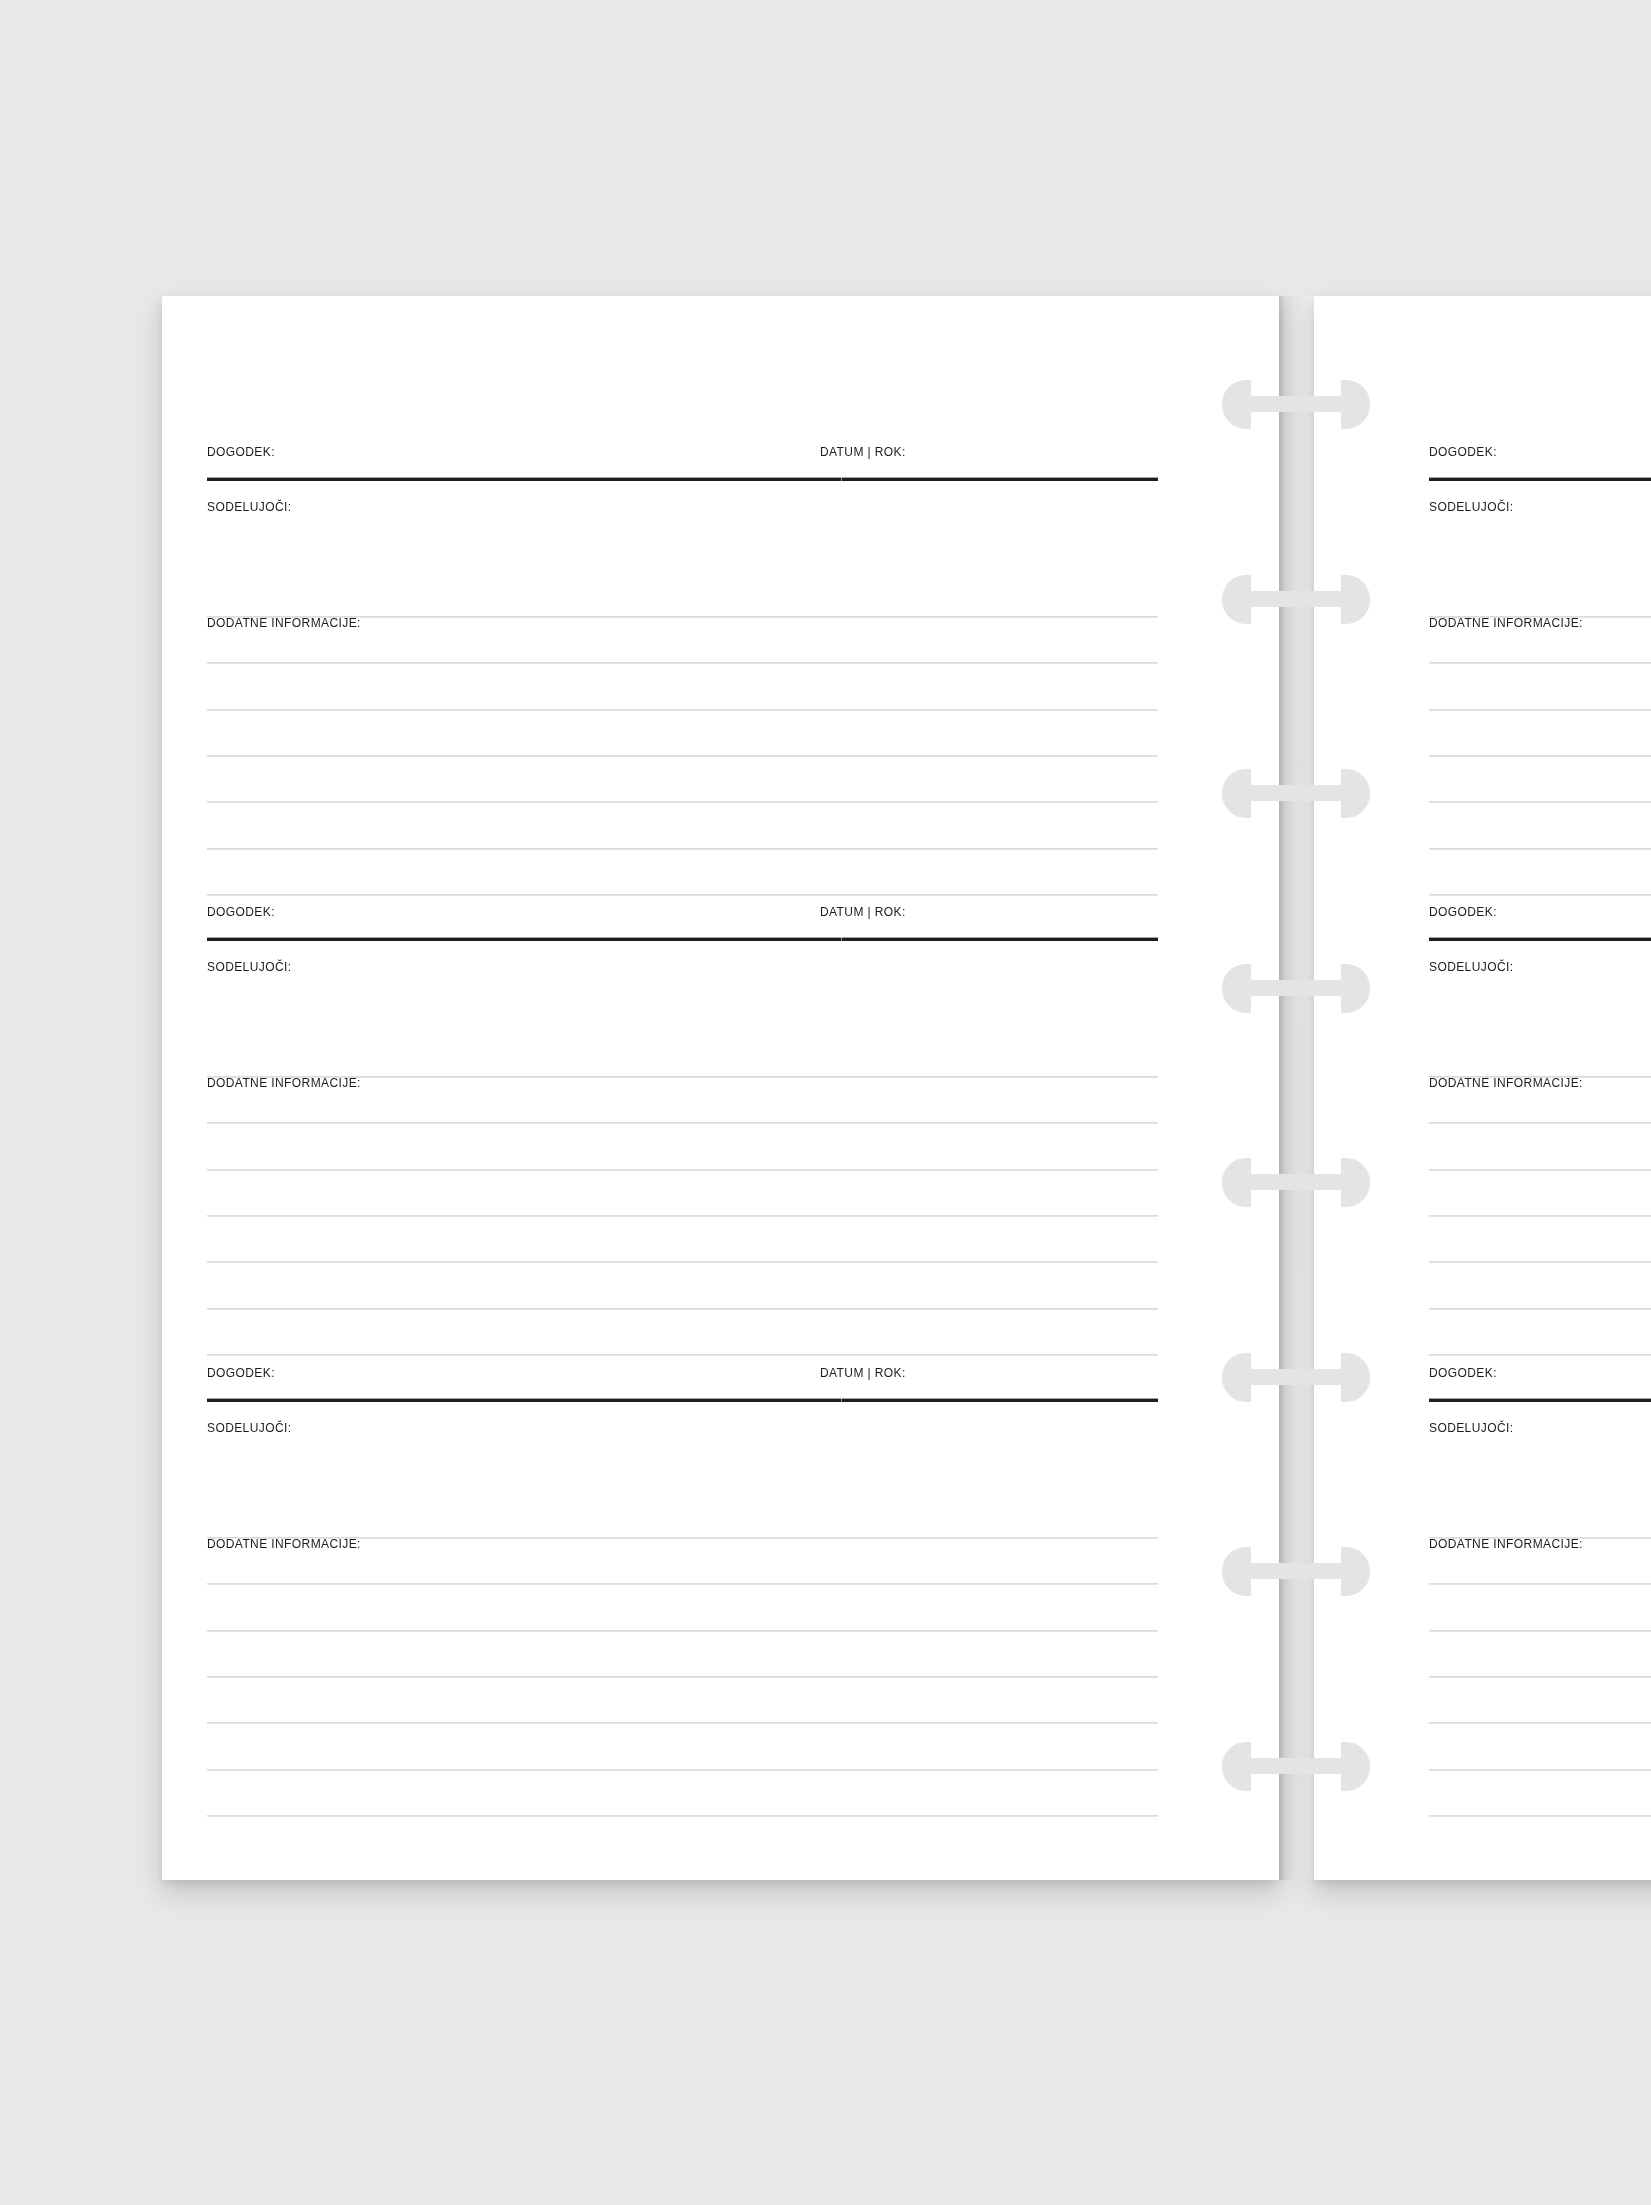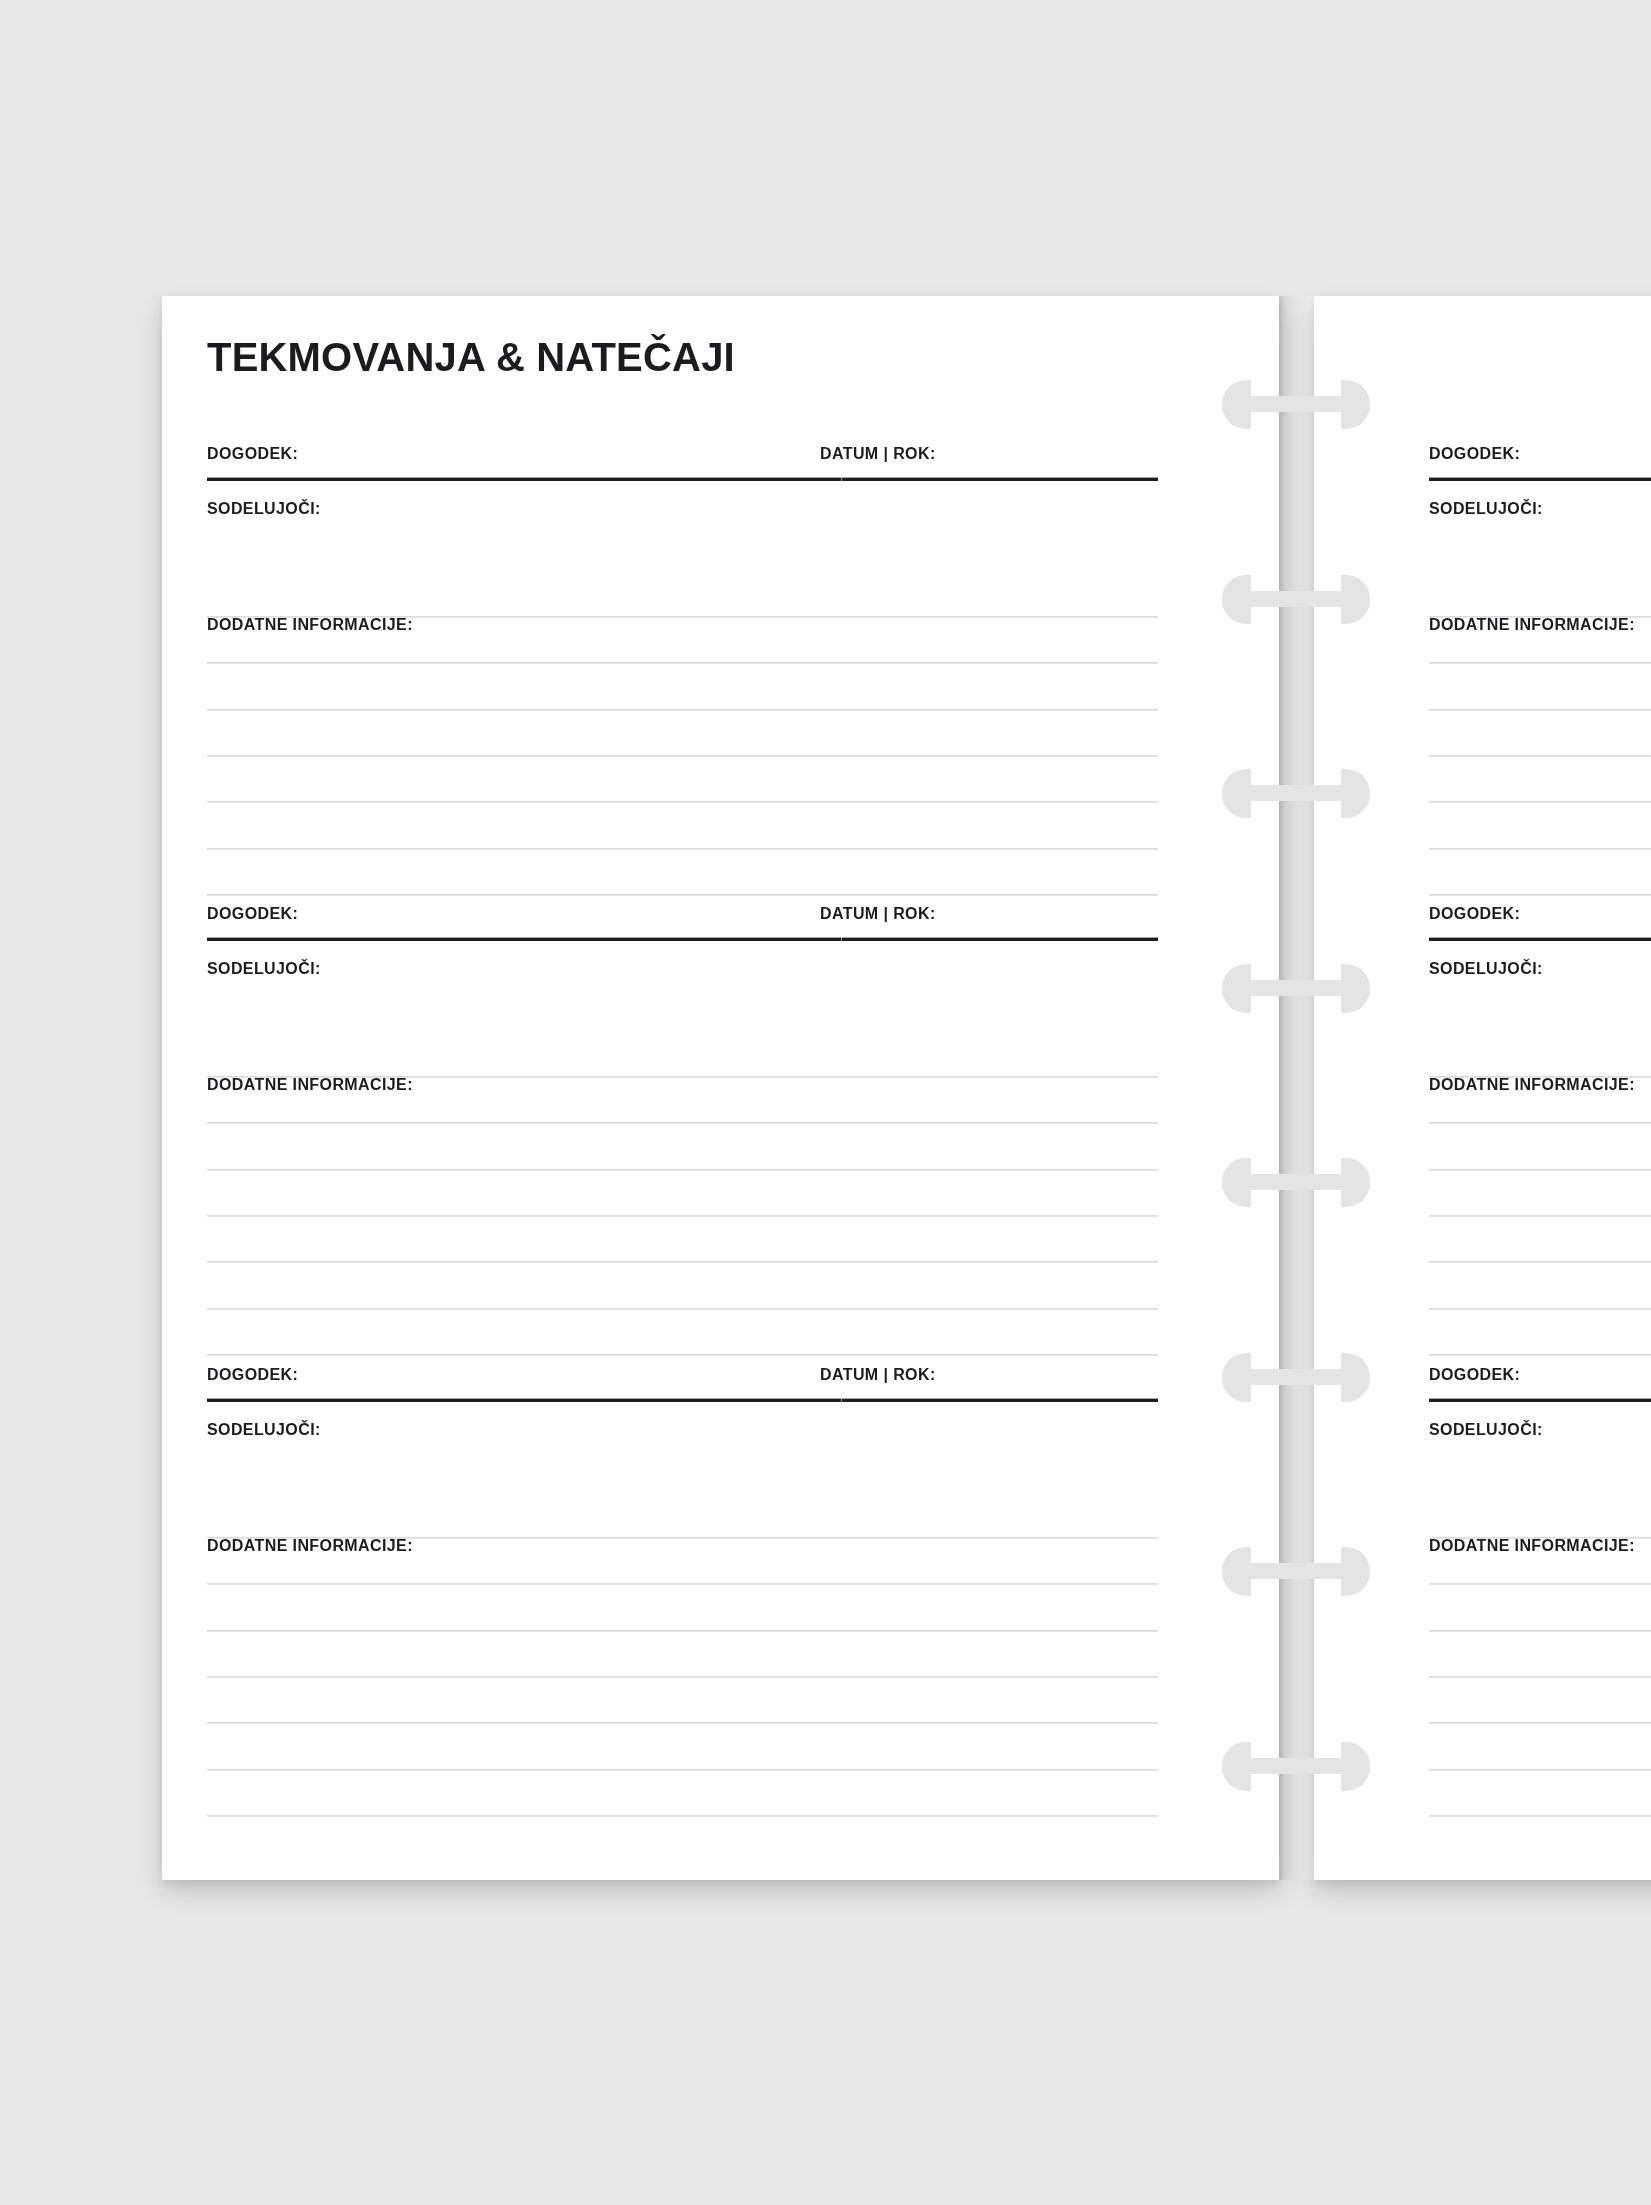--- a/index.html
+++ b/index.html
@@ -10,21 +10,21 @@
   .page-left{left:162px;width:1117px;}
   .page-right{left:1314px;width:1117px;}
   .gap-strip{position:absolute;left:1279px;top:296px;width:36px;height:1584px;
         background:linear-gradient(90deg,#c9c9c9 0px,#dcdcdc 6.2px,#e6e6e6 45%,#f0f0f0 100%);}
   .page-title{position:absolute;top:41px;left:45px;margin:0;
         font-size:40px;font-weight:700;letter-spacing:0.2px;line-height:1;
         color:var(--ink,#1c1c1e);white-space:nowrap;}
   .entry{position:absolute;left:45px;width:951px;height:459px;}
   .page-right .entry{left:115px;}
   .s1{top:153px;} .s2{top:613px;} .s3{top:1074px;}
-  .lab{position:absolute;line-height:1;font-weight:700;font-size:16px;
+  .lab{position:absolute;line-height:1;font-weight:400;font-size:12px;
        letter-spacing:0.4px;color:var(--ink,#1c1c1e);white-space:nowrap;}
   .lab-dogodek{top:-3.1px;left:0;}
   .lab-datum{top:-3.1px;left:613px;}
   .lab-sodelujoci{top:52px;left:0;}
   .lab-dodatne{top:140px;left:0;margin-top:28px;}
   .thick-line{position:absolute;top:28px;left:0;width:100%;height:4.4px;
        background:linear-gradient(180deg,var(--rule-top,#a3a3a3) 0%,var(--rule-top,#a3a3a3) 28%,
                   var(--rule-dark,#1e1e1e) 28%,var(--rule-dark,#1e1e1e) 100%);}
   .thick-line .seam{position:absolute;left:634px;top:0;width:1.3px;height:100%;
        background:rgba(245,245,245,.55);}
@@ -40,21 +40,20 @@
        background:var(--disc,#e4e4e4);}
 </style>
 </head>
 <body>
 
 <div class="stage">
 
   <div class="gap-strip"></div>
 
   <div class="page page-left">
-    <h1 class="page-title">TEKMOVANJA &amp; NATEČAJI</h1>
 
     <section class="entry s1">
       <span class="lab lab-dogodek">DOGODEK:</span>
       <span class="lab lab-datum">DATUM | ROK:</span>
       <div class="thick-line">
           <i class="seam"></i>
         </div>
       <span class="lab lab-sodelujoci">SODELUJOČI:</span>
       <span class="lab lab-dodatne">DODATNE INFORMACIJE:</span>
       <div class="ruled-lines">

